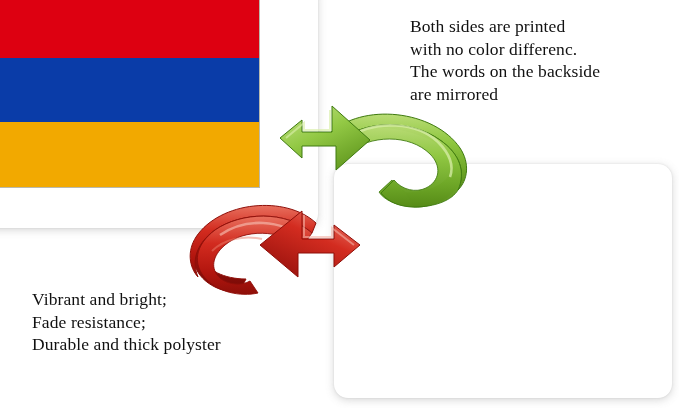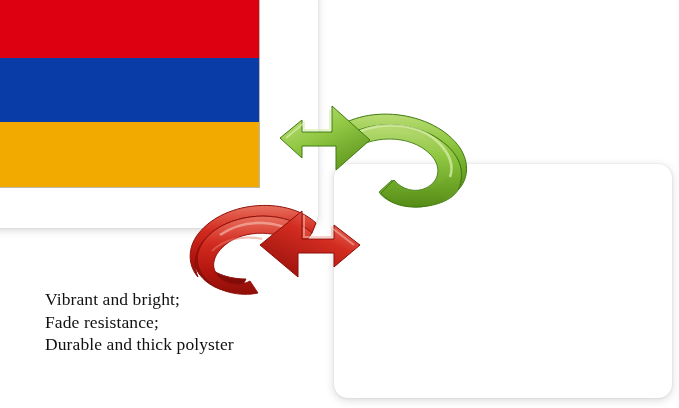--- a/index.html
+++ b/index.html
@@ -60,21 +60,21 @@
   
   .caption {
     position: absolute;
     color: #111111;
     font-size: 17.5px;
     line-height: 22.5px;
     white-space: pre;
     letter-spacing: 0.1px;
   }
   #caption-top-right { left: 410px; top: 15px; }
-  #caption-bottom-left { left: 45px; top: 288px; }
+  #caption-bottom-left { left: 32px; top: 288px; }
 
   
   .arrow-svg { position: absolute; overflow: visible; }
   #green-arrow-wrap { left: 284px; top: 92px; width: 190px; height: 118px; }
   #red-arrow-wrap   { left: 198px; top: 193px; width: 170px; height: 100px; }
 </style>
 </head>
 <body>
 
 <div id="stage">
@@ -164,18 +164,22 @@
              C -6 71 -3 52 17 37 Z" fill="url(#gRedTop)" stroke="#8E0F09" stroke-width="0.9"></path>
 
     <path d="M 22 42 C 48 24 84 27 104 45" fill="none" stroke="#F4B3A6" stroke-width="2.6" opacity="0.7"></path>
     <path d="M 14 58 C 26 46 46 42 64 46" fill="none" stroke="#E9806E" stroke-width="2" opacity="0.5"></path>
 
     <path d="M 104 18 L 104 46 L 136 46 L 136 32 L 162 52 L 136 74 L 136 60
              L 100 60 L 100 84 L 62 52 Z" fill="url(#gRedHead)" stroke="#8E0F09" stroke-width="1"></path>
     <path d="M 106 22 L 106 44 L 134 44 L 134 35 L 156 52" fill="none" stroke="#F4B3A6" stroke-width="2" opacity="0.6"></path>
   </svg>
 
+  <div class="caption" id="caption-top-right">Both sides are printed
+with no color differenc.
+The words on the backside
+are mirrored</div>
 
   <div class="caption" id="caption-bottom-left">Vibrant and bright;
 Fade resistance;
 Durable and thick polyster</div>
 
 </div>
 
 </body></html>

